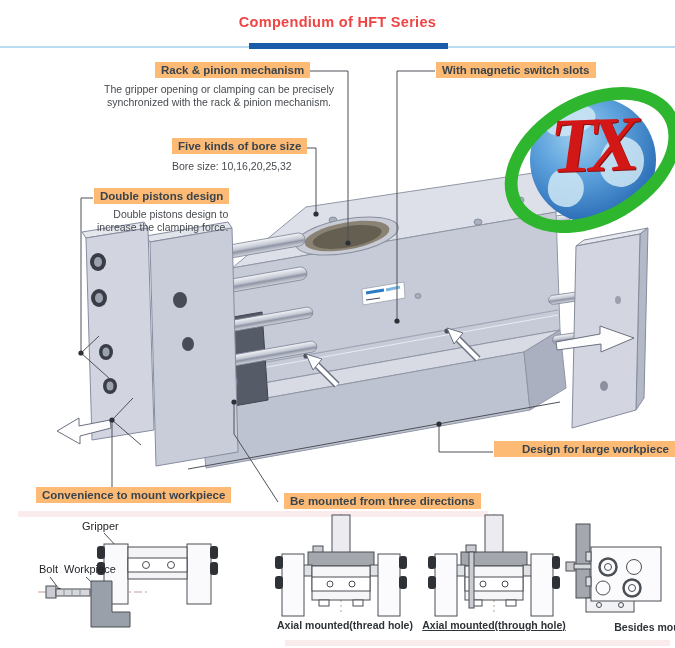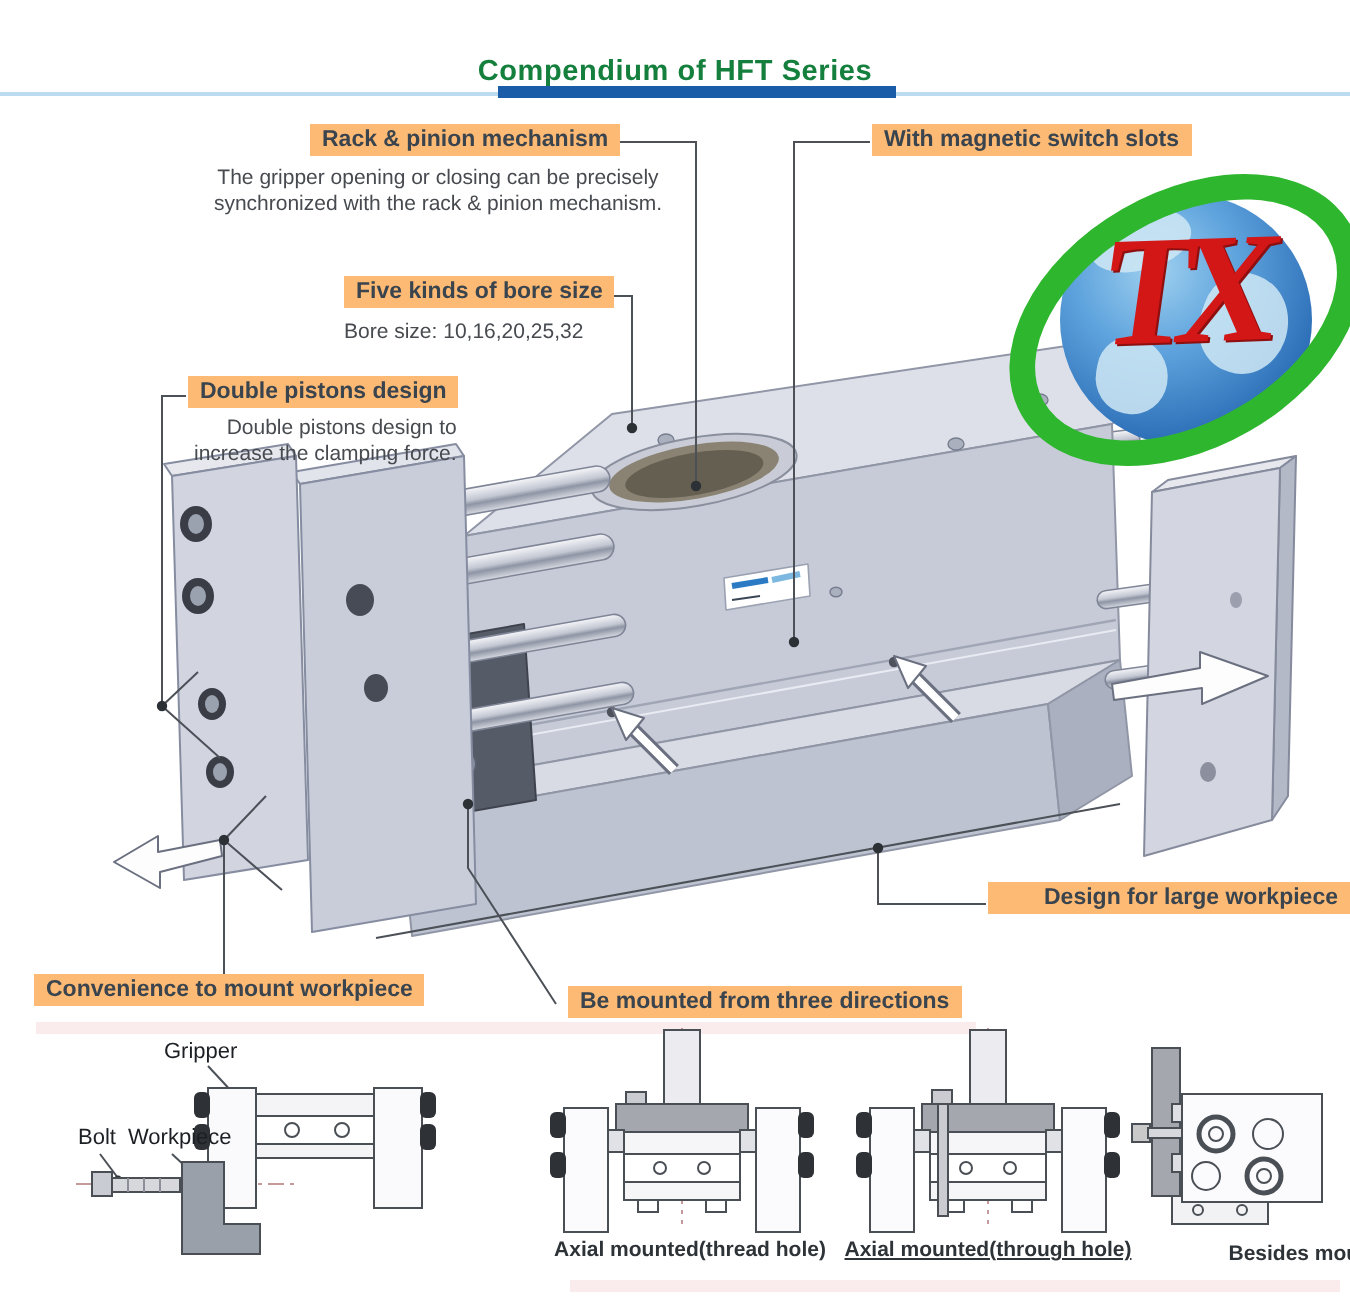--- a/index.html
+++ b/index.html
@@ -1,19 +1,19 @@
 <!DOCTYPE html>
 <html><head>
 <meta charset="utf-8">
 <style>
   html,body{margin:0;padding:0;}
   body{width:675px;height:648px;position:relative;background:#ffffff;overflow:hidden;
        font-family:"Liberation Sans",sans-serif;}
-  .title{position:absolute;left:50%;top:28px;transform:translateX(-50%);
-         font:bold 14.5px "Liberation Sans",sans-serif;color:#15803d;letter-spacing:.3px;white-space:nowrap;}
+  .title{position:absolute;left:50%;top:14px;transform:translateX(-50%);
+         font:bold 14.5px "Liberation Sans",sans-serif;color:#ef4444;letter-spacing:.3px;white-space:nowrap;}
   .bar-light{position:absolute;left:0;top:46px;width:675px;height:2px;background:#badbf0;}
   .bar-dark{position:absolute;left:249px;top:43px;width:199px;height:6px;background:#1a5ca8;}
   .callout{position:absolute;background:#fdba74;color:#39444e;
            font:bold 11.5px "Liberation Sans",sans-serif;padding:2px 6px;white-space:nowrap;}
   .desc{position:absolute;color:#474b50;font:10.5px/13px "Liberation Sans",sans-serif;white-space:nowrap;text-align:right;}
   .desc.center{text-align:center;transform:translateX(-50%);}
   .minilabel{position:absolute;color:#1c1f24;font:11px "Liberation Sans",sans-serif;white-space:nowrap;}
   .caption{position:absolute;color:#2e3338;font:bold 10.5px "Liberation Sans",sans-serif;
            white-space:nowrap;transform:translateX(-50%);}
   svg{position:absolute;left:0;top:0;}
@@ -265,37 +265,37 @@
       <rect x="586" y="577" width="5" height="9" fill="#dddfe3"></rect>
   </g>
 </svg>
 
 <div class="title">Compendium of HFT Series</div>
 <div class="bar-light"></div>
 <div class="bar-dark"></div>
 
 <div class="callout" style="left:155px;top:62px;">Rack &amp; pinion mechanism</div>
 <div class="desc center" style="left:219px;top:83px;">
-  <div>The gripper opening or closing can be precisely</div>
+  <div>The gripper opening or clamping can be precisely</div>
   <div>synchronized with the rack &amp; pinion mechanism.</div>
 </div>
 
 <div class="callout" style="left:436px;top:62px;">With magnetic switch slots</div>
 
 <div class="callout" style="left:172px;top:138px;">Five kinds of bore size</div>
 <div class="desc" style="left:172px;top:160px;">Bore size: 10,16,20,25,32</div>
 
 <div class="callout" style="left:94px;top:188px;">Double pistons design</div>
 <div class="desc" style="left:97px;top:208px;">
   <div>Double pistons design to</div>
   <div>increase the clamping force.</div>
 </div>
 
 <div class="callout" style="left:494px;top:441px;padding-left:28px;">Design for large workpiece</div>
-<div class="callout" style="left:17px;top:487px;">Convenience to mount workpiece</div>
+<div class="callout" style="left:36px;top:487px;">Convenience to mount workpiece</div>
 <div class="callout" style="left:284px;top:493px;">Be mounted from three directions</div>
 
 <div class="minilabel" style="left:82px;top:520px;">Gripper</div>
 <div class="minilabel" style="left:39px;top:563px;">Bolt</div>
 <div class="minilabel" style="left:64px;top:563px;">Workpiece</div>
 
 <div class="caption" style="left:345px;top:619px;">Axial mounted(thread hole)</div>
 <div class="caption" style="left:494px;top:619px;text-decoration:underline;">Axial mounted(through hole)</div>
 <div class="caption" style="left:658px;top:621px;">Besides mounted</div>
 

